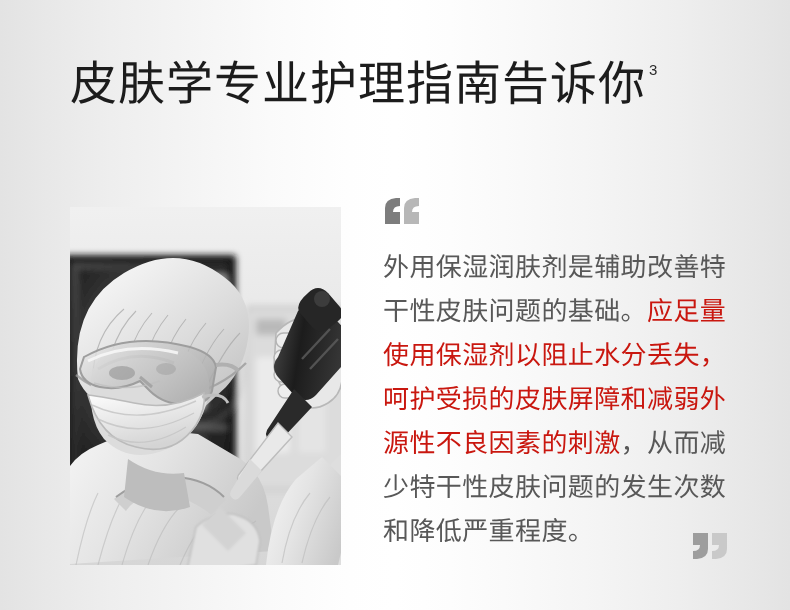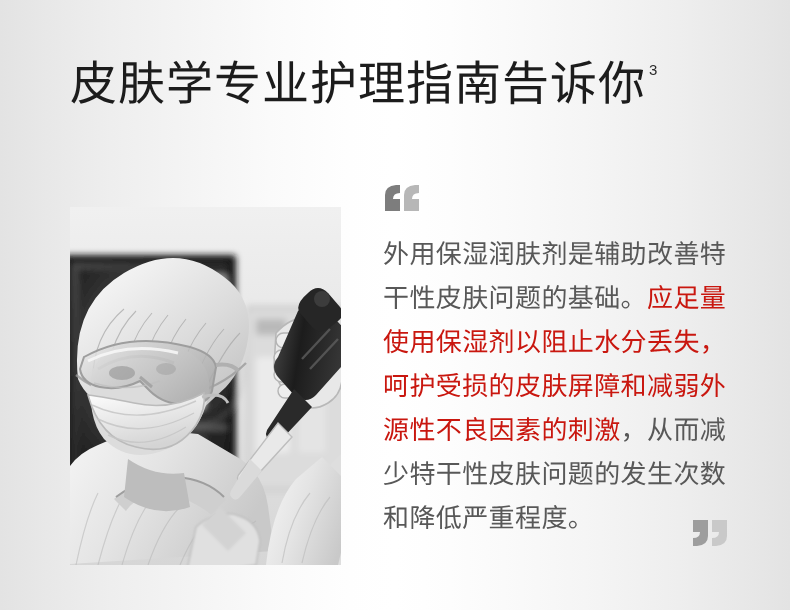--- a/index.html
+++ b/index.html
@@ -77,21 +77,21 @@
   .photo svg {
     display: block;
     width: 271px;
     height: 358px;
   }
 
   
   .quote-block {
     position: absolute;
     left: 383px;
-    top: 183px;
+    top: 196px;
     width: 352px;
     height: 365px;
   }
   .quote-open {
     position: absolute;
     left: 0px;
     top: 0px;
     width: 40px;
     height: 32px;
   }

